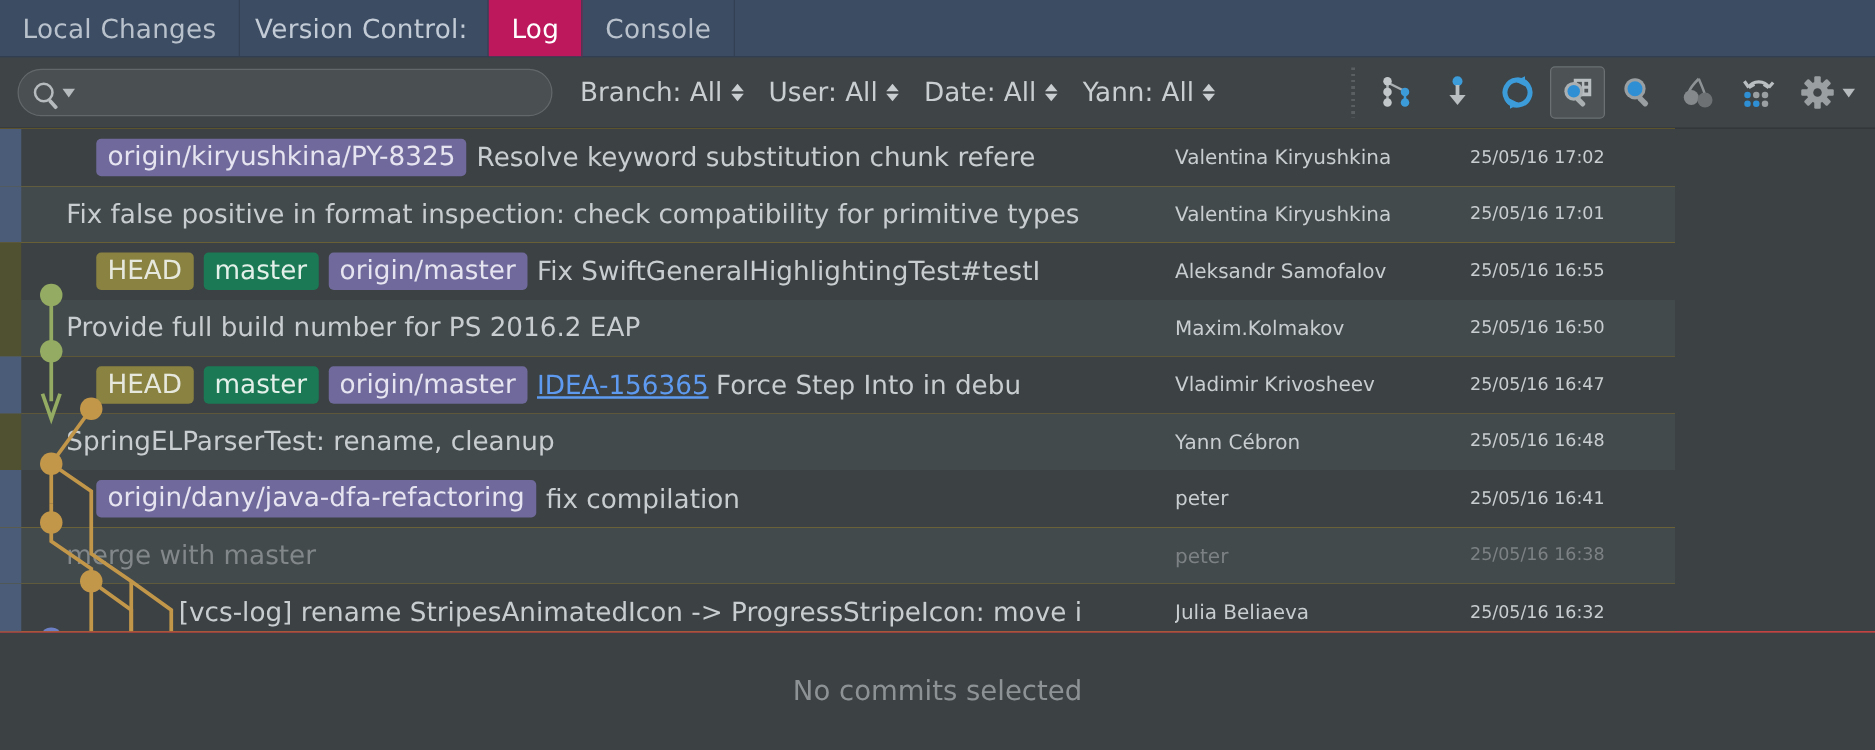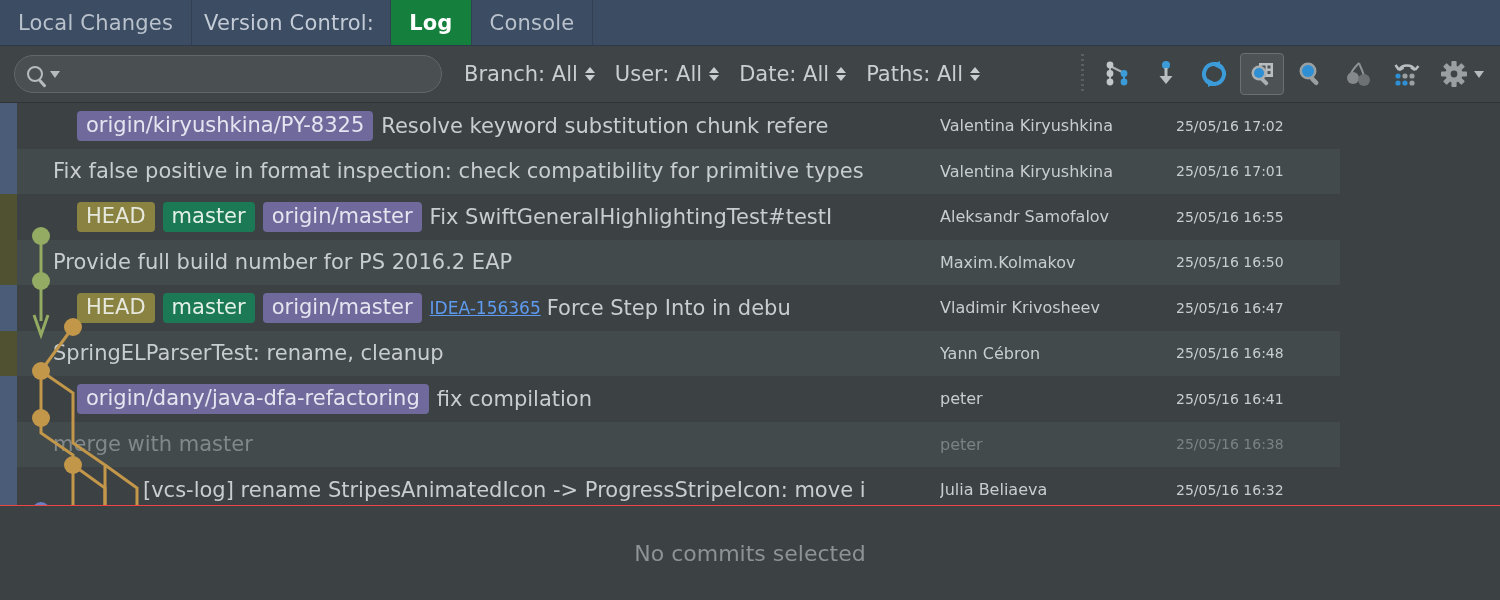--- a/index.html
+++ b/index.html
@@ -21,24 +21,23 @@
     display: flex; align-items: center;
     padding: 0 18px;
     font-size: 21px;
     color: #b9c2cc;
     border-right: 1px solid #333f52;
     white-space: nowrap;
     letter-spacing: .2px;
   }
   .tab.title { color: #c3ccd6; padding-left: 12px; padding-right: 16px; }
   .tab.selected {
-    background: #15803d;
+    background: #be185d;
     color: #ffffff;
     border-right: 1px solid #333f52;
-    font-weight: bold;
   }
 
   
   #toolbar {
     height: 57px; width: 1500px;
     background: #3f4446;
     display: flex; align-items: center;
     padding: 0 10px 0 14px;
     border-bottom: 1px solid #303436;
   }
@@ -132,21 +131,21 @@
     display: inline-block; border-radius: 4px;
     padding: 2px 9px 4px 9px; margin-right: 8px;
     font-size: 21px; color: #e2e6e8; line-height: 1.15;
   }
   .ref.head   { background: #8a8240; color: #e6e8dd; }
   .ref.local  { background: #1b7a55; color: #e3f0ea; }
   .ref.remote { background: #6f6a9b; color: #e6e4f0; }
   .subject { font-size: 21px; color: #c8cdcf; white-space: nowrap; }
   .subject.dim { color: #82888a; }
   .issuelink {
-    font-size: 17px; color: #5e9bf0;
+    font-size: 21px; color: #5e9bf0;
     text-decoration: underline; margin-right: 6px;
   }
   .cell-author {
     position: absolute; left: 940px; top: 0; bottom: 0; width: 300px;
     display: flex; align-items: center;
     font-size: 16px; color: #c8cdcf; white-space: nowrap; overflow: hidden;
   }
   .cell-date {
     position: absolute; left: 1176px; top: 0; bottom: 0; width: 240px;
     display: flex; align-items: center;
@@ -203,21 +202,21 @@
         </span>
     </div>
     <div class="filter">
       <span>Date: All</span>
       <span class="updown">
           <i class="up"></i>
           <i class="dn"></i>
         </span>
     </div>
     <div class="filter">
-      <span>Paths: All</span>
+      <span>Yann: All</span>
       <span class="updown">
           <i class="up"></i>
           <i class="dn"></i>
         </span>
     </div>
   </div>
 
   <div id="tool-icons">
     <div class="sep-dots"></div>
 

